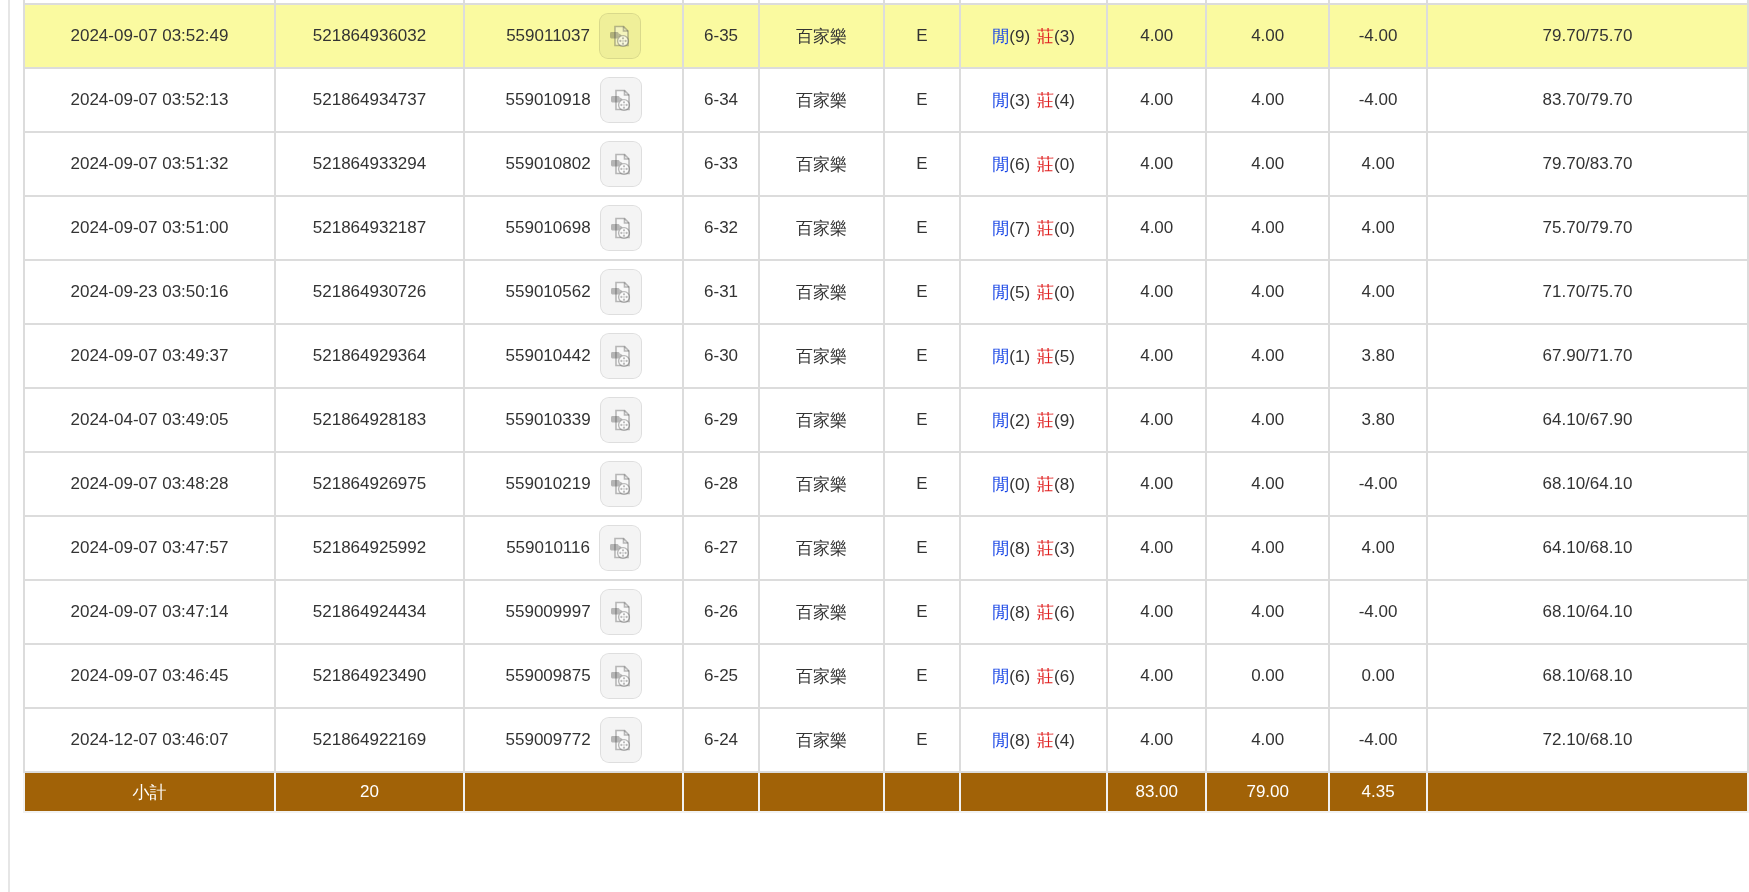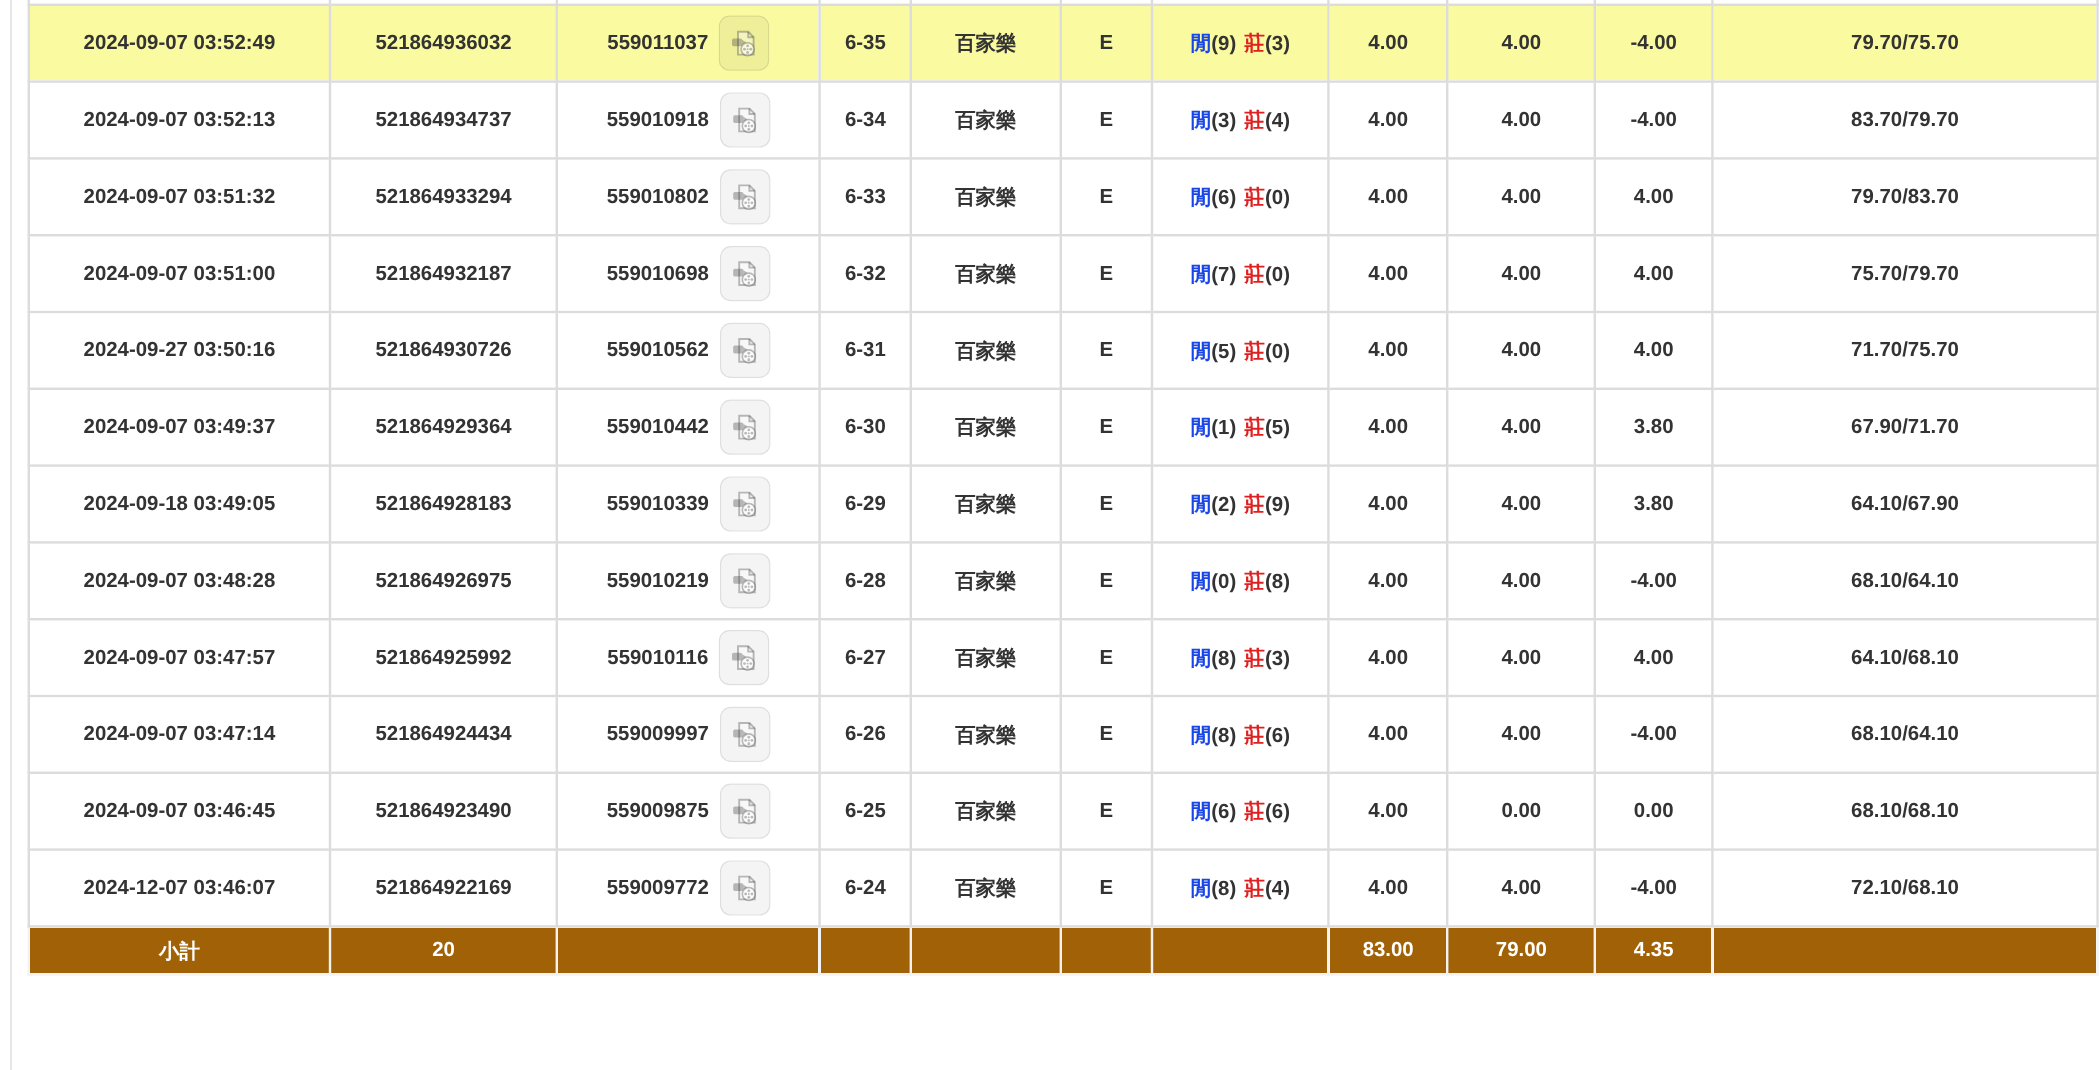--- a/index.html
+++ b/index.html
@@ -1,21 +1,21 @@
 <!DOCTYPE html>
 <html><head>
 <meta charset="utf-8">
 <style>
   html,body{margin:0;padding:0;}
   body{
     width:1749px;height:892px;overflow:hidden;background:#fff;
     font-family:"Liberation Sans","DejaVu Sans",sans-serif;
     -webkit-font-smoothing:antialiased;
   }
-  .stage{position:relative;width:1749px;height:892px;overflow:hidden;background:#fff;font-weight:bold;}
+  .stage{position:relative;width:1749px;height:892px;overflow:hidden;background:#fff;}
   
   .panel-edge{
     position:absolute;left:8px;top:-28px;width:2600px;height:3000px;
     border-left:2px solid #e6e6e6;border-top:2px solid #e6e6e6;
     border-top-left-radius:28px;pointer-events:none;background:transparent;
   }
   table.grid{
     position:absolute;left:23px;top:0;
     border-collapse:collapse;table-layout:fixed;background:#fff;
   }
@@ -207,21 +207,21 @@
     <td class="c-plat">E</td>
     <td class="c-result">
       <span class="p">閒</span><span class="n">(7)</span><span class="res-gap"></span><span class="b">莊</span><span class="n">(0)</span>
     </td>
     <td class="c-bet">4.00</td>
     <td class="c-valid">4.00</td>
     <td class="c-wl">4.00</td>
     <td class="c-balance">75.70/79.70</td>
   </tr>
         <tr class="data-row">
-    <td class="c-time">2024-09-27 03:50:16</td>
+    <td class="c-time">2024-09-23 03:50:16</td>
     <td class="c-betid">521864930726</td>
     <td class="c-roundid">
       <span class="round-wrap">
         <span>559010562</span>
         <span class="vid-btn">
           <svg width="26" height="26" viewBox="0 0 26 26" fill="none">
             <path d="M8 3.5h8.5l4.5 4.5v14.5H8z" stroke="currentColor" stroke-width="1.6" fill="rgba(255,255,255,0.35)"></path>
             <path d="M16.5 3.5V8h4.5" stroke="currentColor" stroke-width="1.6" fill="none"></path>
             <rect x="3" y="9" width="8.5" height="6.5" rx="1.4" fill="currentColor"></rect>
             <path d="M11.5 10.3l3.4 2-3.4 2z" fill="currentColor"></path>
@@ -273,21 +273,21 @@
     <td class="c-plat">E</td>
     <td class="c-result">
       <span class="p">閒</span><span class="n">(1)</span><span class="res-gap"></span><span class="b">莊</span><span class="n">(5)</span>
     </td>
     <td class="c-bet">4.00</td>
     <td class="c-valid">4.00</td>
     <td class="c-wl">3.80</td>
     <td class="c-balance">67.90/71.70</td>
   </tr>
         <tr class="data-row">
-    <td class="c-time">2024-09-18 03:49:05</td>
+    <td class="c-time">2024-04-07 03:49:05</td>
     <td class="c-betid">521864928183</td>
     <td class="c-roundid">
       <span class="round-wrap">
         <span>559010339</span>
         <span class="vid-btn">
           <svg width="26" height="26" viewBox="0 0 26 26" fill="none">
             <path d="M8 3.5h8.5l4.5 4.5v14.5H8z" stroke="currentColor" stroke-width="1.6" fill="rgba(255,255,255,0.35)"></path>
             <path d="M16.5 3.5V8h4.5" stroke="currentColor" stroke-width="1.6" fill="none"></path>
             <rect x="3" y="9" width="8.5" height="6.5" rx="1.4" fill="currentColor"></rect>
             <path d="M11.5 10.3l3.4 2-3.4 2z" fill="currentColor"></path>

